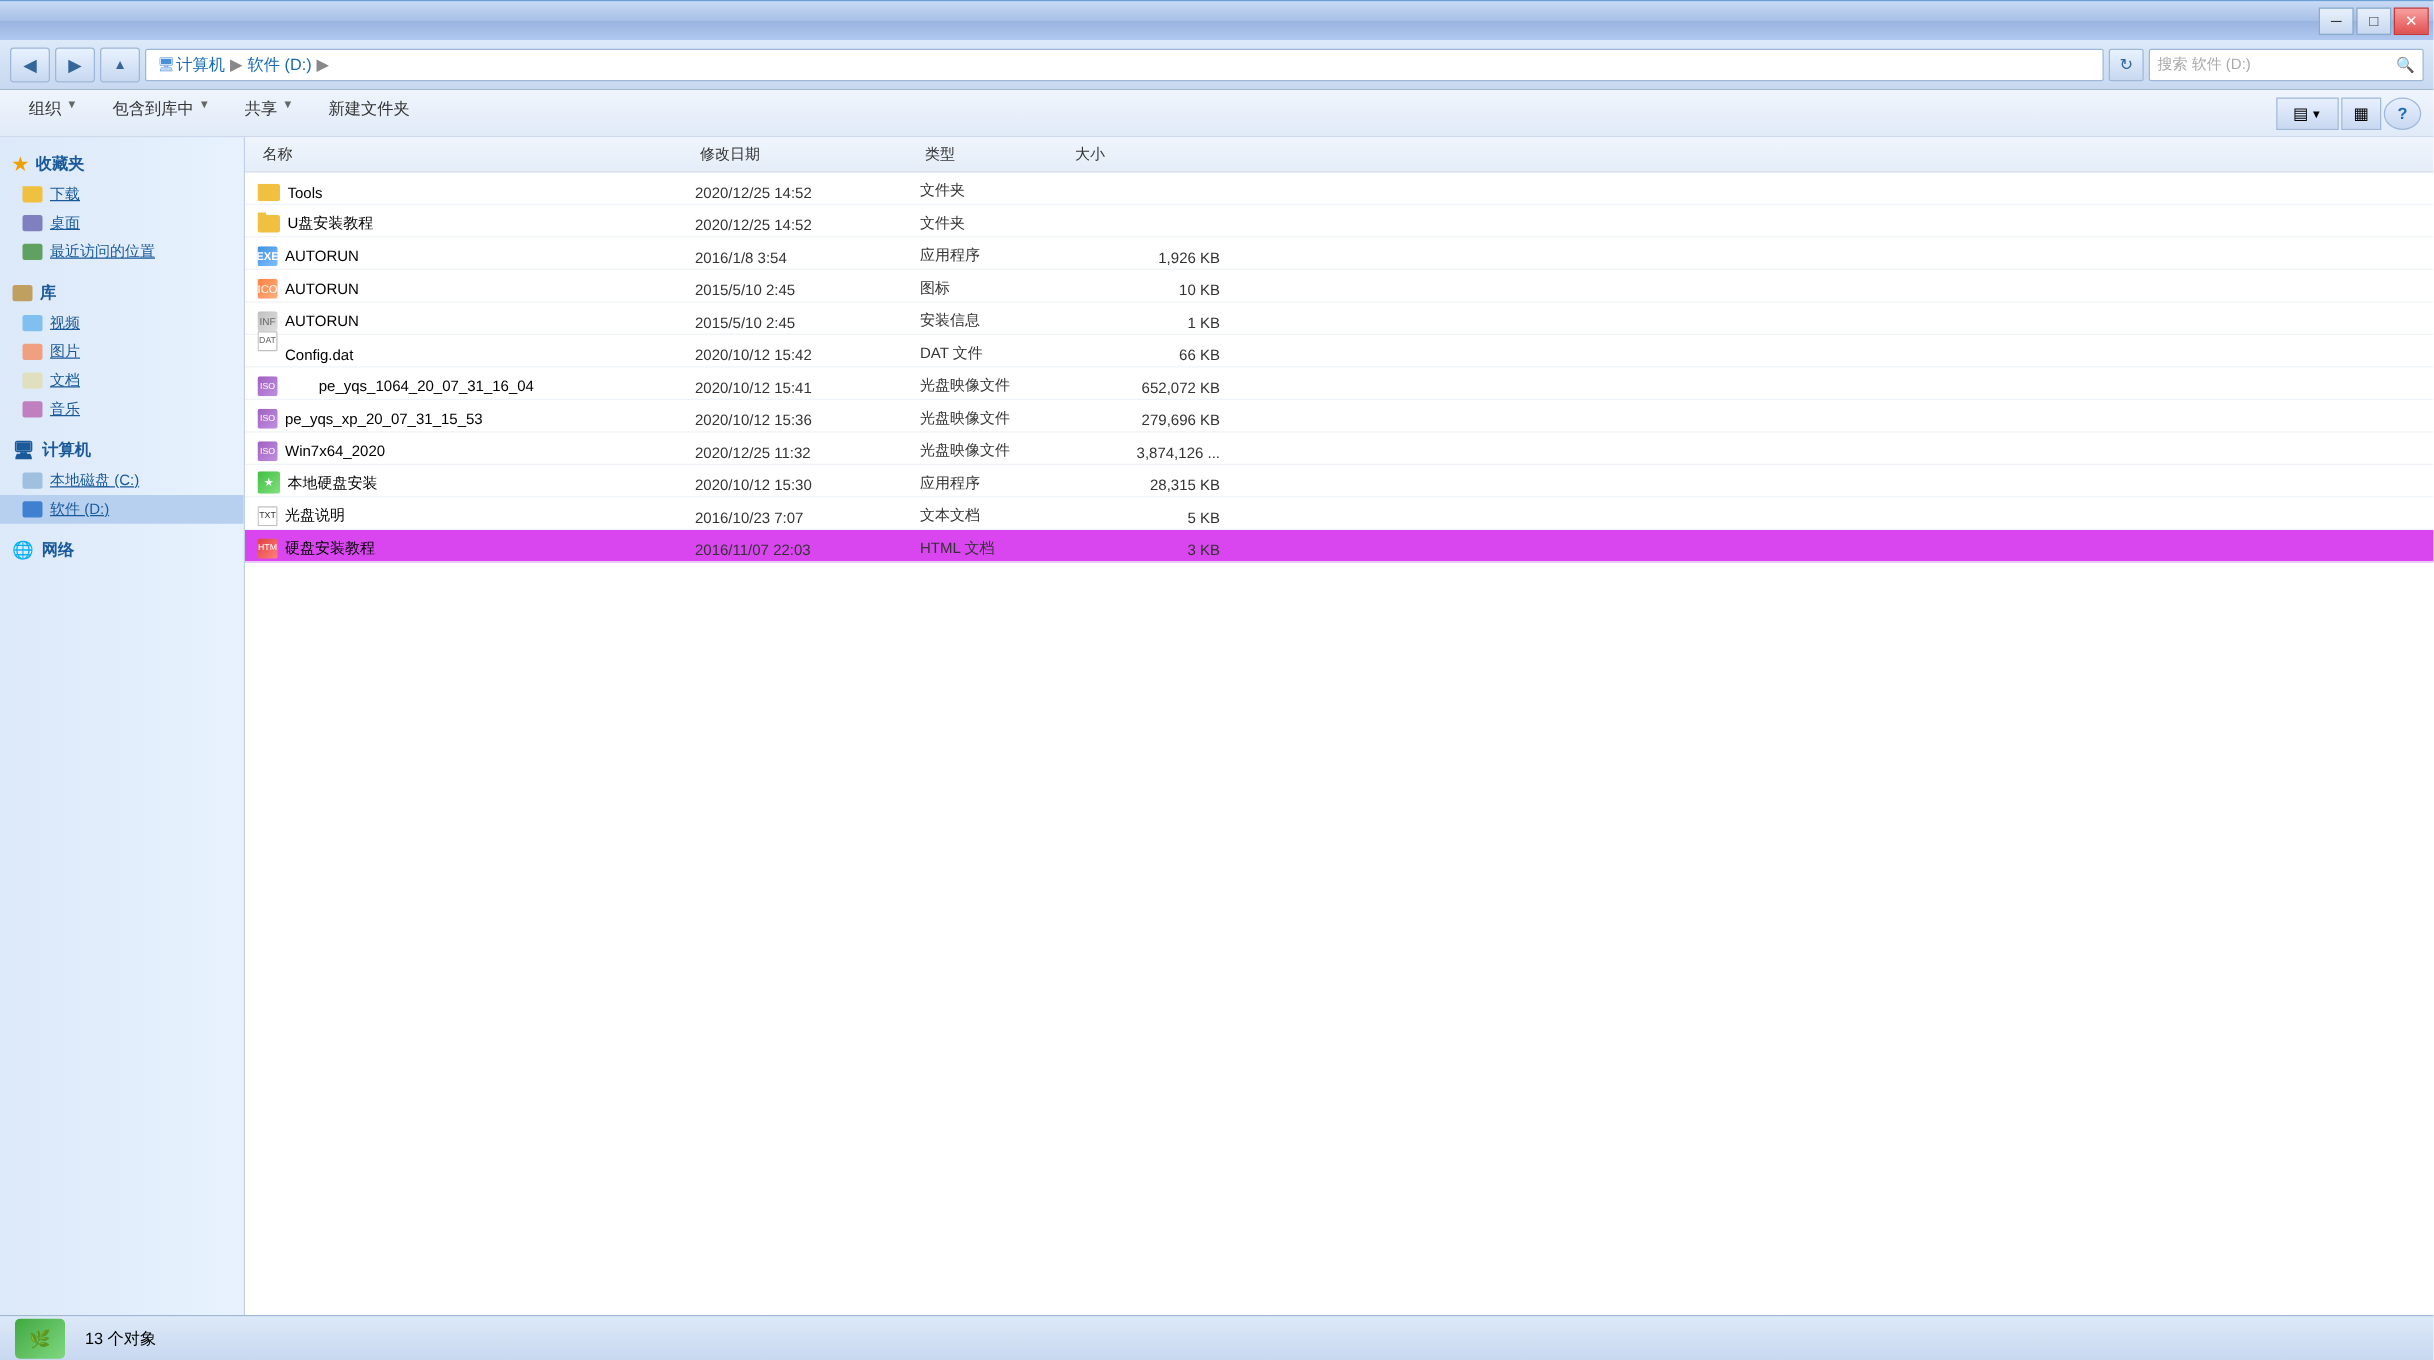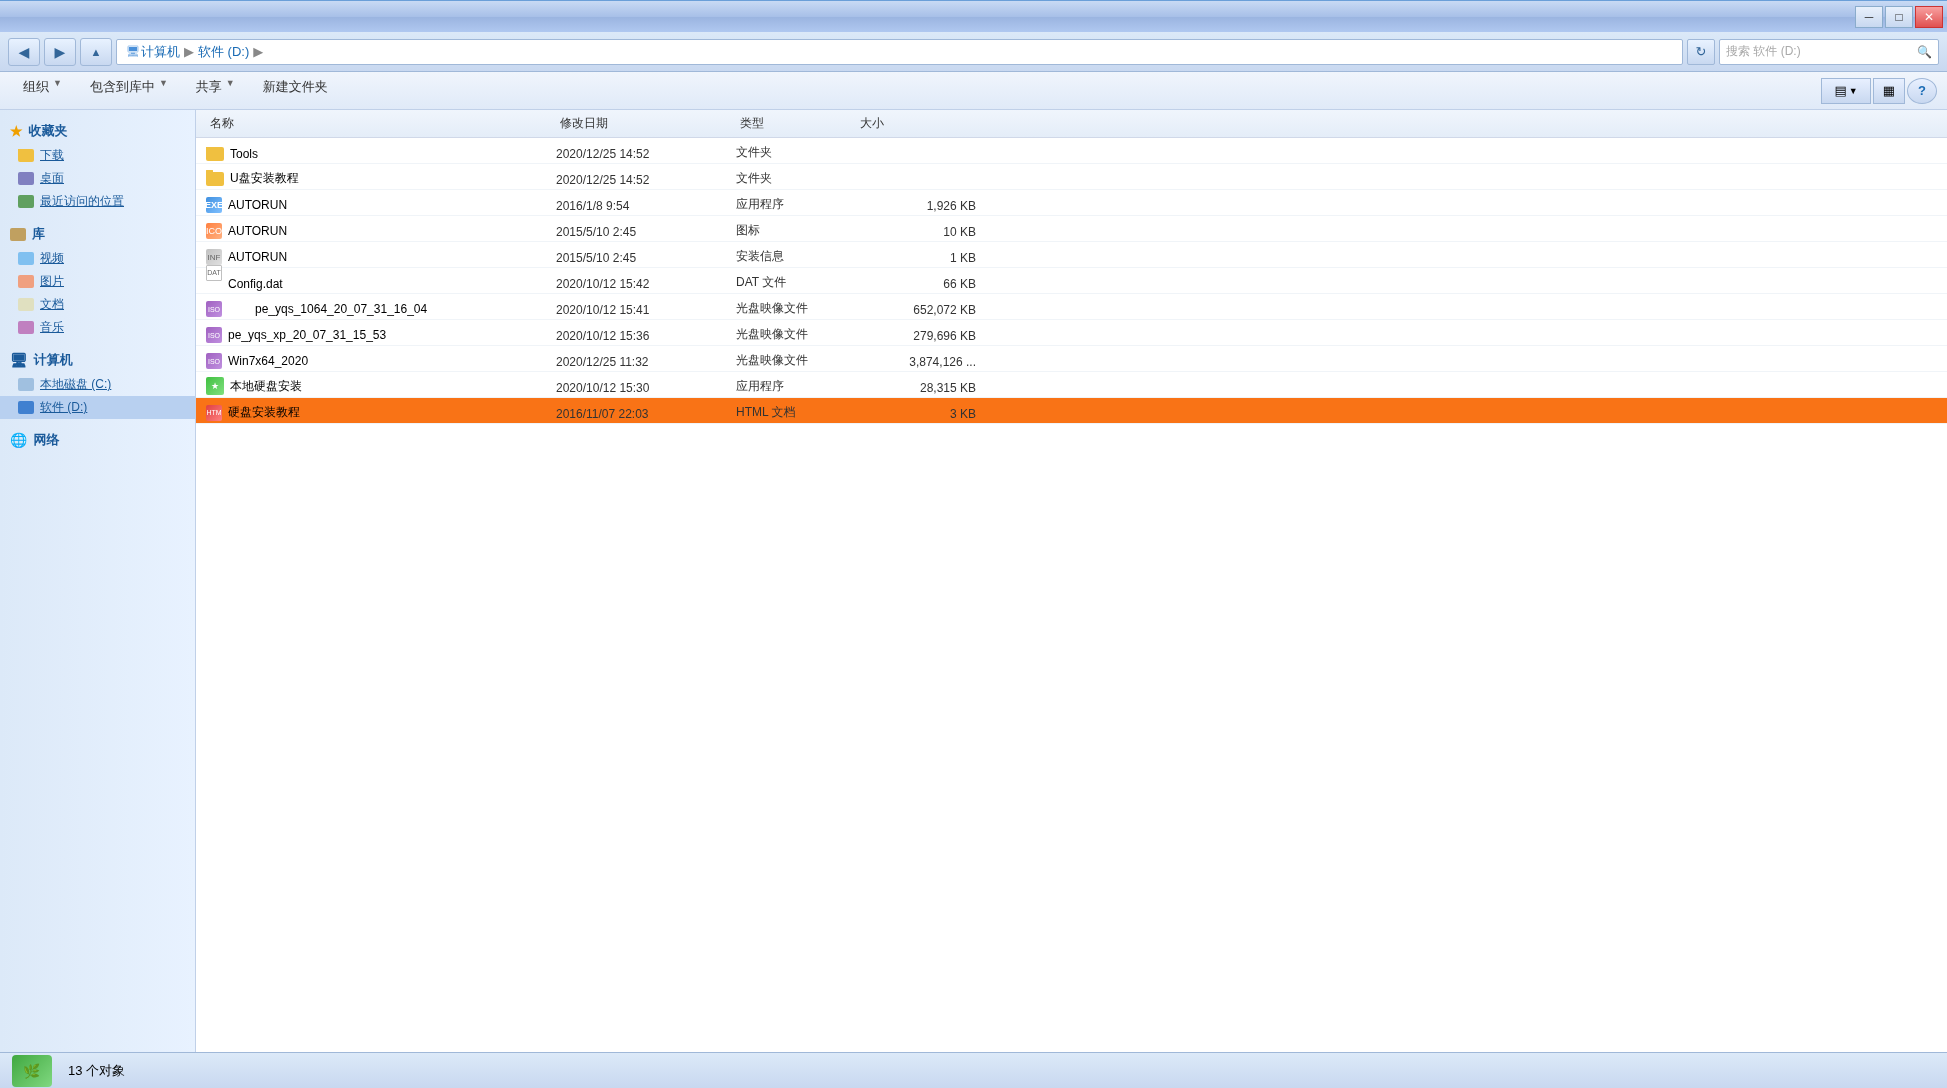--- a/index.html
+++ b/index.html
@@ -226,21 +226,21 @@
 
     .file-row {
       display: flex;
       align-items: flex-end;
       padding: 2px 10px;
       height: 26px;
       font-size: 12px;
       border-bottom: 1px solid #f0f4f8;
       cursor: pointer;
     }
-    .file-row.selected { background: #f97316; }
+    .file-row.selected { background: #d946ef; }
     .file-name {
       width: 350px;
       display: flex;
       align-items: center;
       gap: 6px;
       overflow: hidden;
       white-space: nowrap;
     }
     .file-date { width: 180px; color: #333; }
     .file-type { width: 120px; color: #333; }
@@ -555,21 +555,21 @@
     </div>
     <div class="file-date col-date">2020/12/25 14:52</div>
     <div class="file-type col-type">文件夹</div>
     <div class="file-size col-size"></div>
   </div>
         <div class="file-row">
     <div class="file-name col-name">
       <span class="fi-exe">EXE</span>
       <span style="overflow:hidden;text-overflow:ellipsis;">AUTORUN</span>
     </div>
-    <div class="file-date col-date">2016/1/8 9:54</div>
+    <div class="file-date col-date">2016/1/8 3:54</div>
     <div class="file-type col-type">应用程序</div>
     <div class="file-size col-size">1,926 KB</div>
   </div>
         <div class="file-row">
     <div class="file-name col-name">
       <span class="fi-ico">ICO</span>
       <span style="overflow:hidden;text-overflow:ellipsis;">AUTORUN</span>
     </div>
     <div class="file-date col-date">2015/5/10 2:45</div>
     <div class="file-type col-type">图标</div>
@@ -621,20 +621,29 @@
     <div class="file-size col-size">3,874,126 ...</div>
   </div>
         <div class="file-row">
     <div class="file-name col-name">
       <span class="fi-special">★</span>
       <span style="overflow:hidden;text-overflow:ellipsis;">本地硬盘安装</span>
     </div>
     <div class="file-date col-date">2020/10/12 15:30</div>
     <div class="file-type col-type">应用程序</div>
     <div class="file-size col-size">28,315 KB</div>
+  </div>
+        <div class="file-row">
+    <div class="file-name col-name">
+      <span class="fi-txt">TXT</span>
+      <span style="overflow:hidden;text-overflow:ellipsis;">光盘说明</span>
+    </div>
+    <div class="file-date col-date">2016/10/23 7:07</div>
+    <div class="file-type col-type">文本文档</div>
+    <div class="file-size col-size">5 KB</div>
   </div>
         <div class="file-row selected">
     <div class="file-name col-name">
       <span class="fi-html">HTM</span>
       <span style="overflow:hidden;text-overflow:ellipsis;">硬盘安装教程</span>
     </div>
     <div class="file-date col-date">2016/11/07 22:03</div>
     <div class="file-type col-type">HTML 文档</div>
     <div class="file-size col-size">3 KB</div>
   </div>

